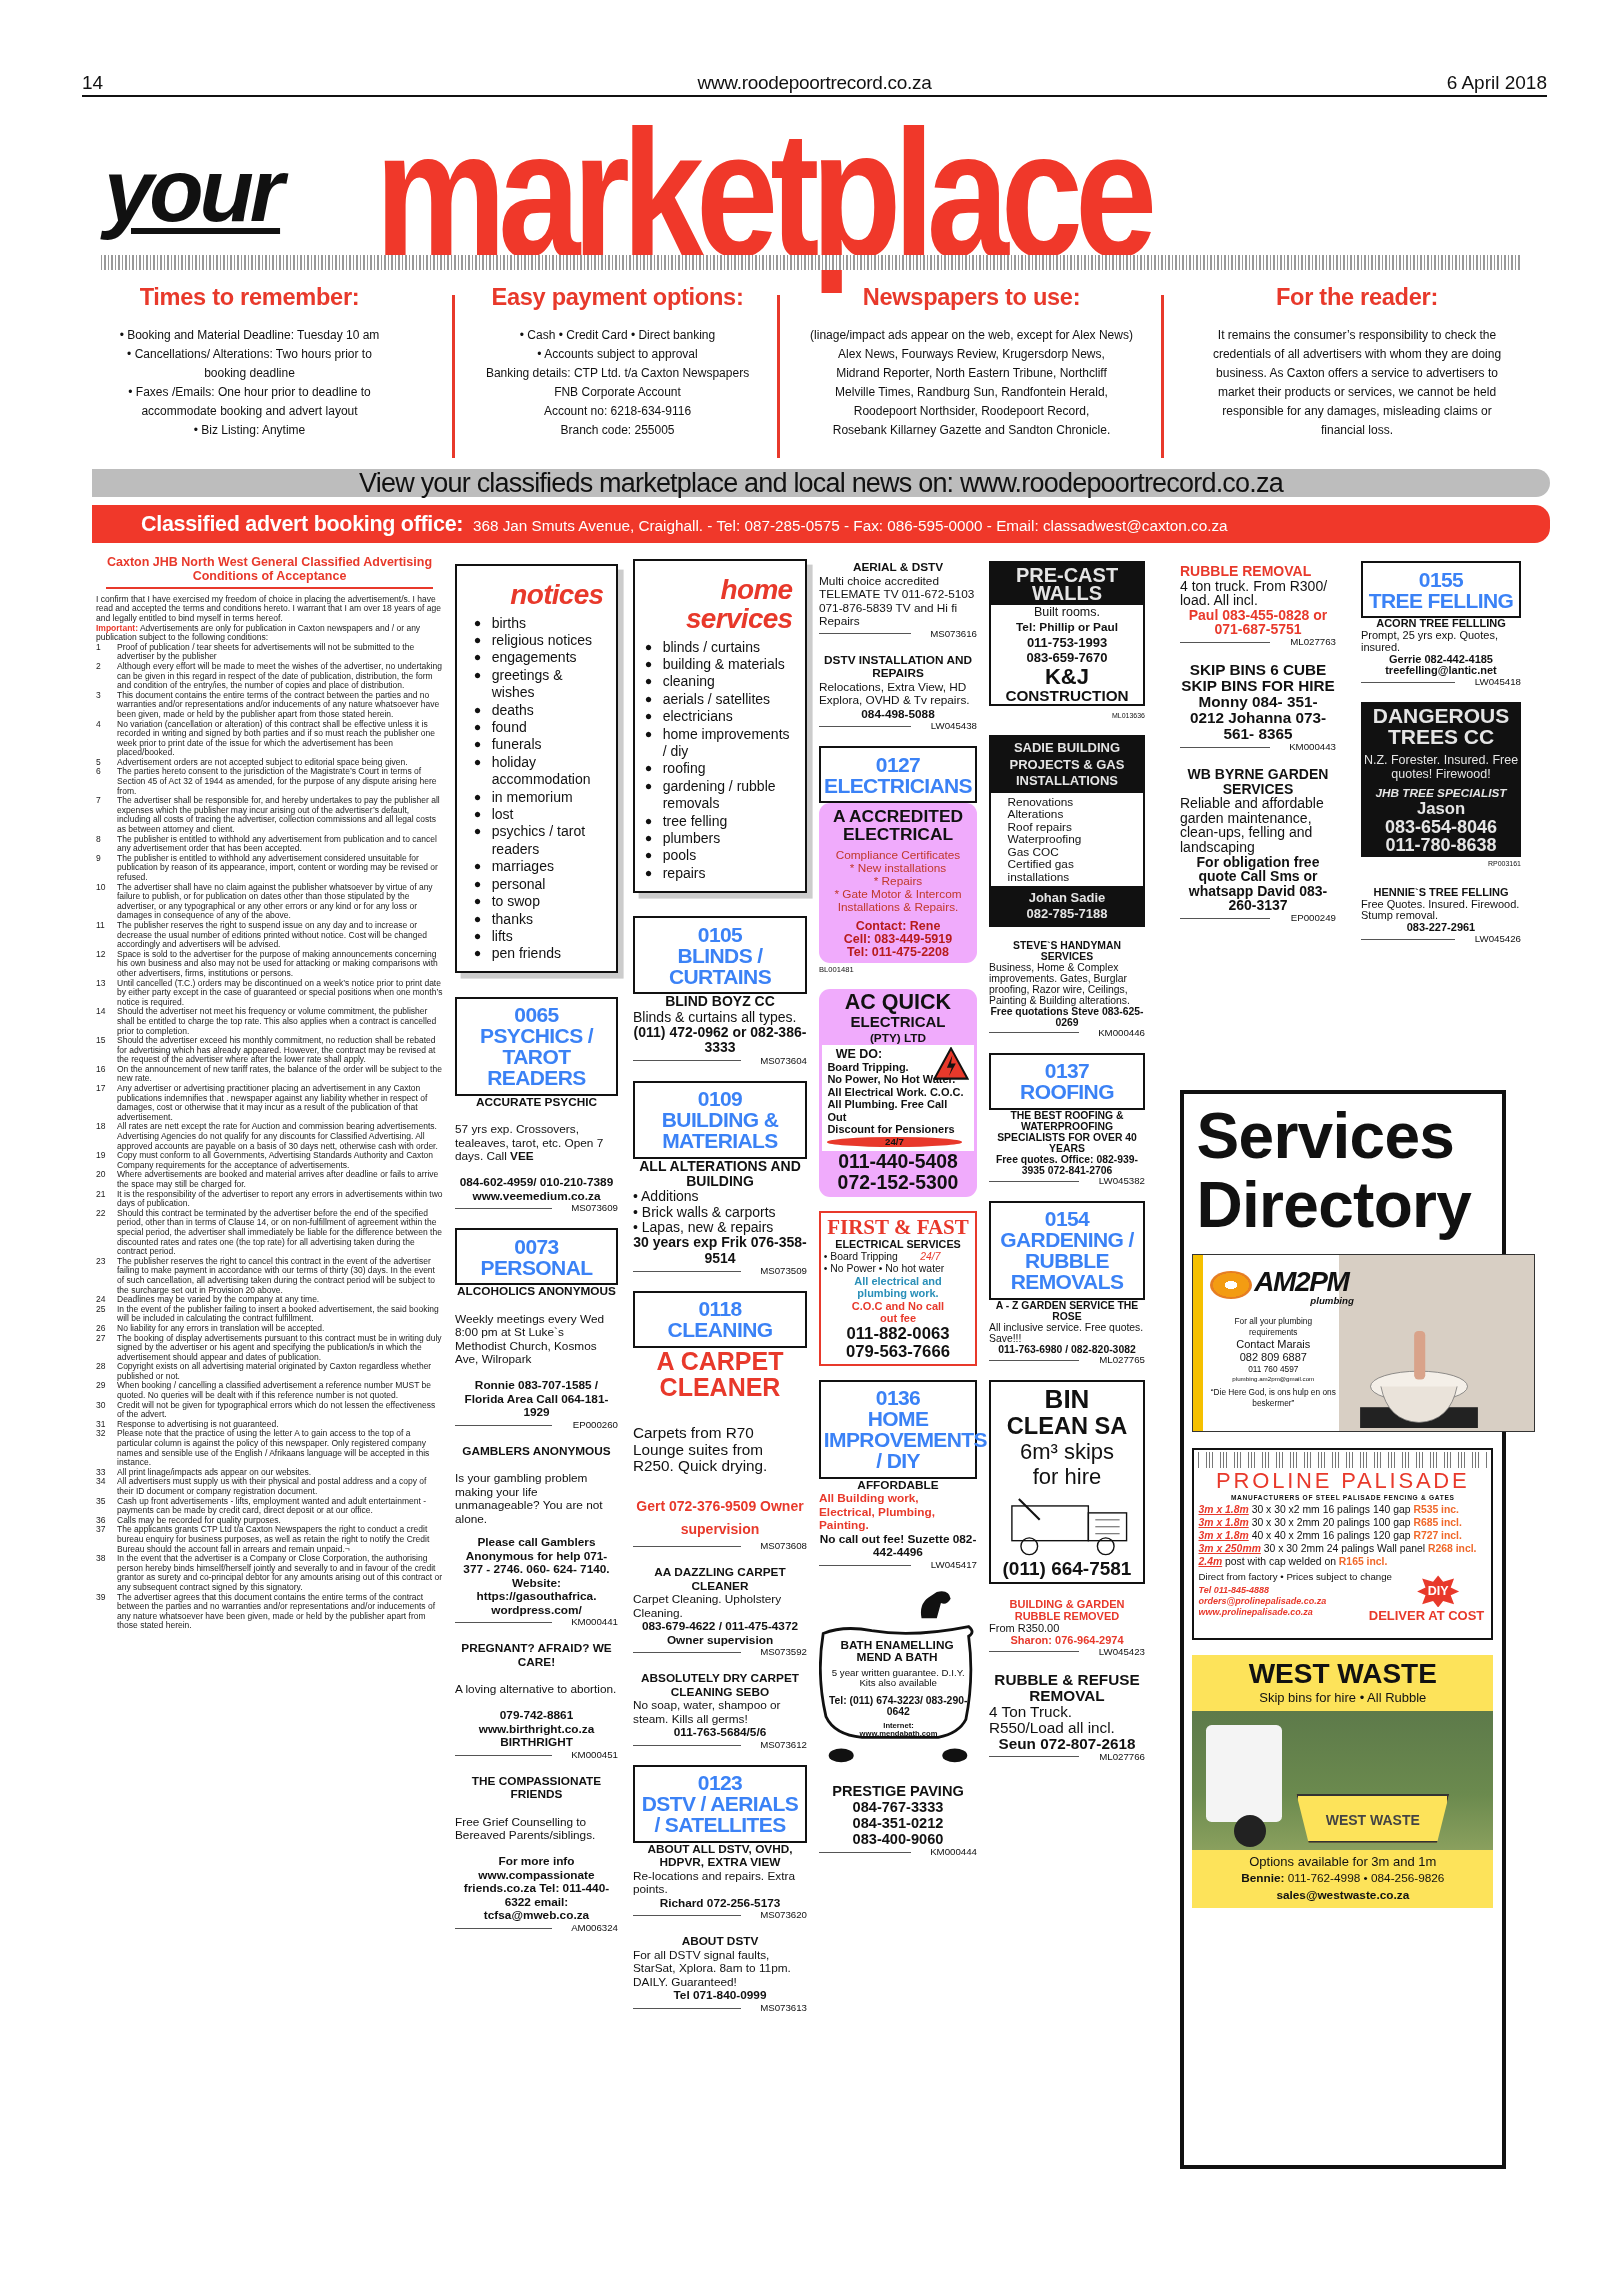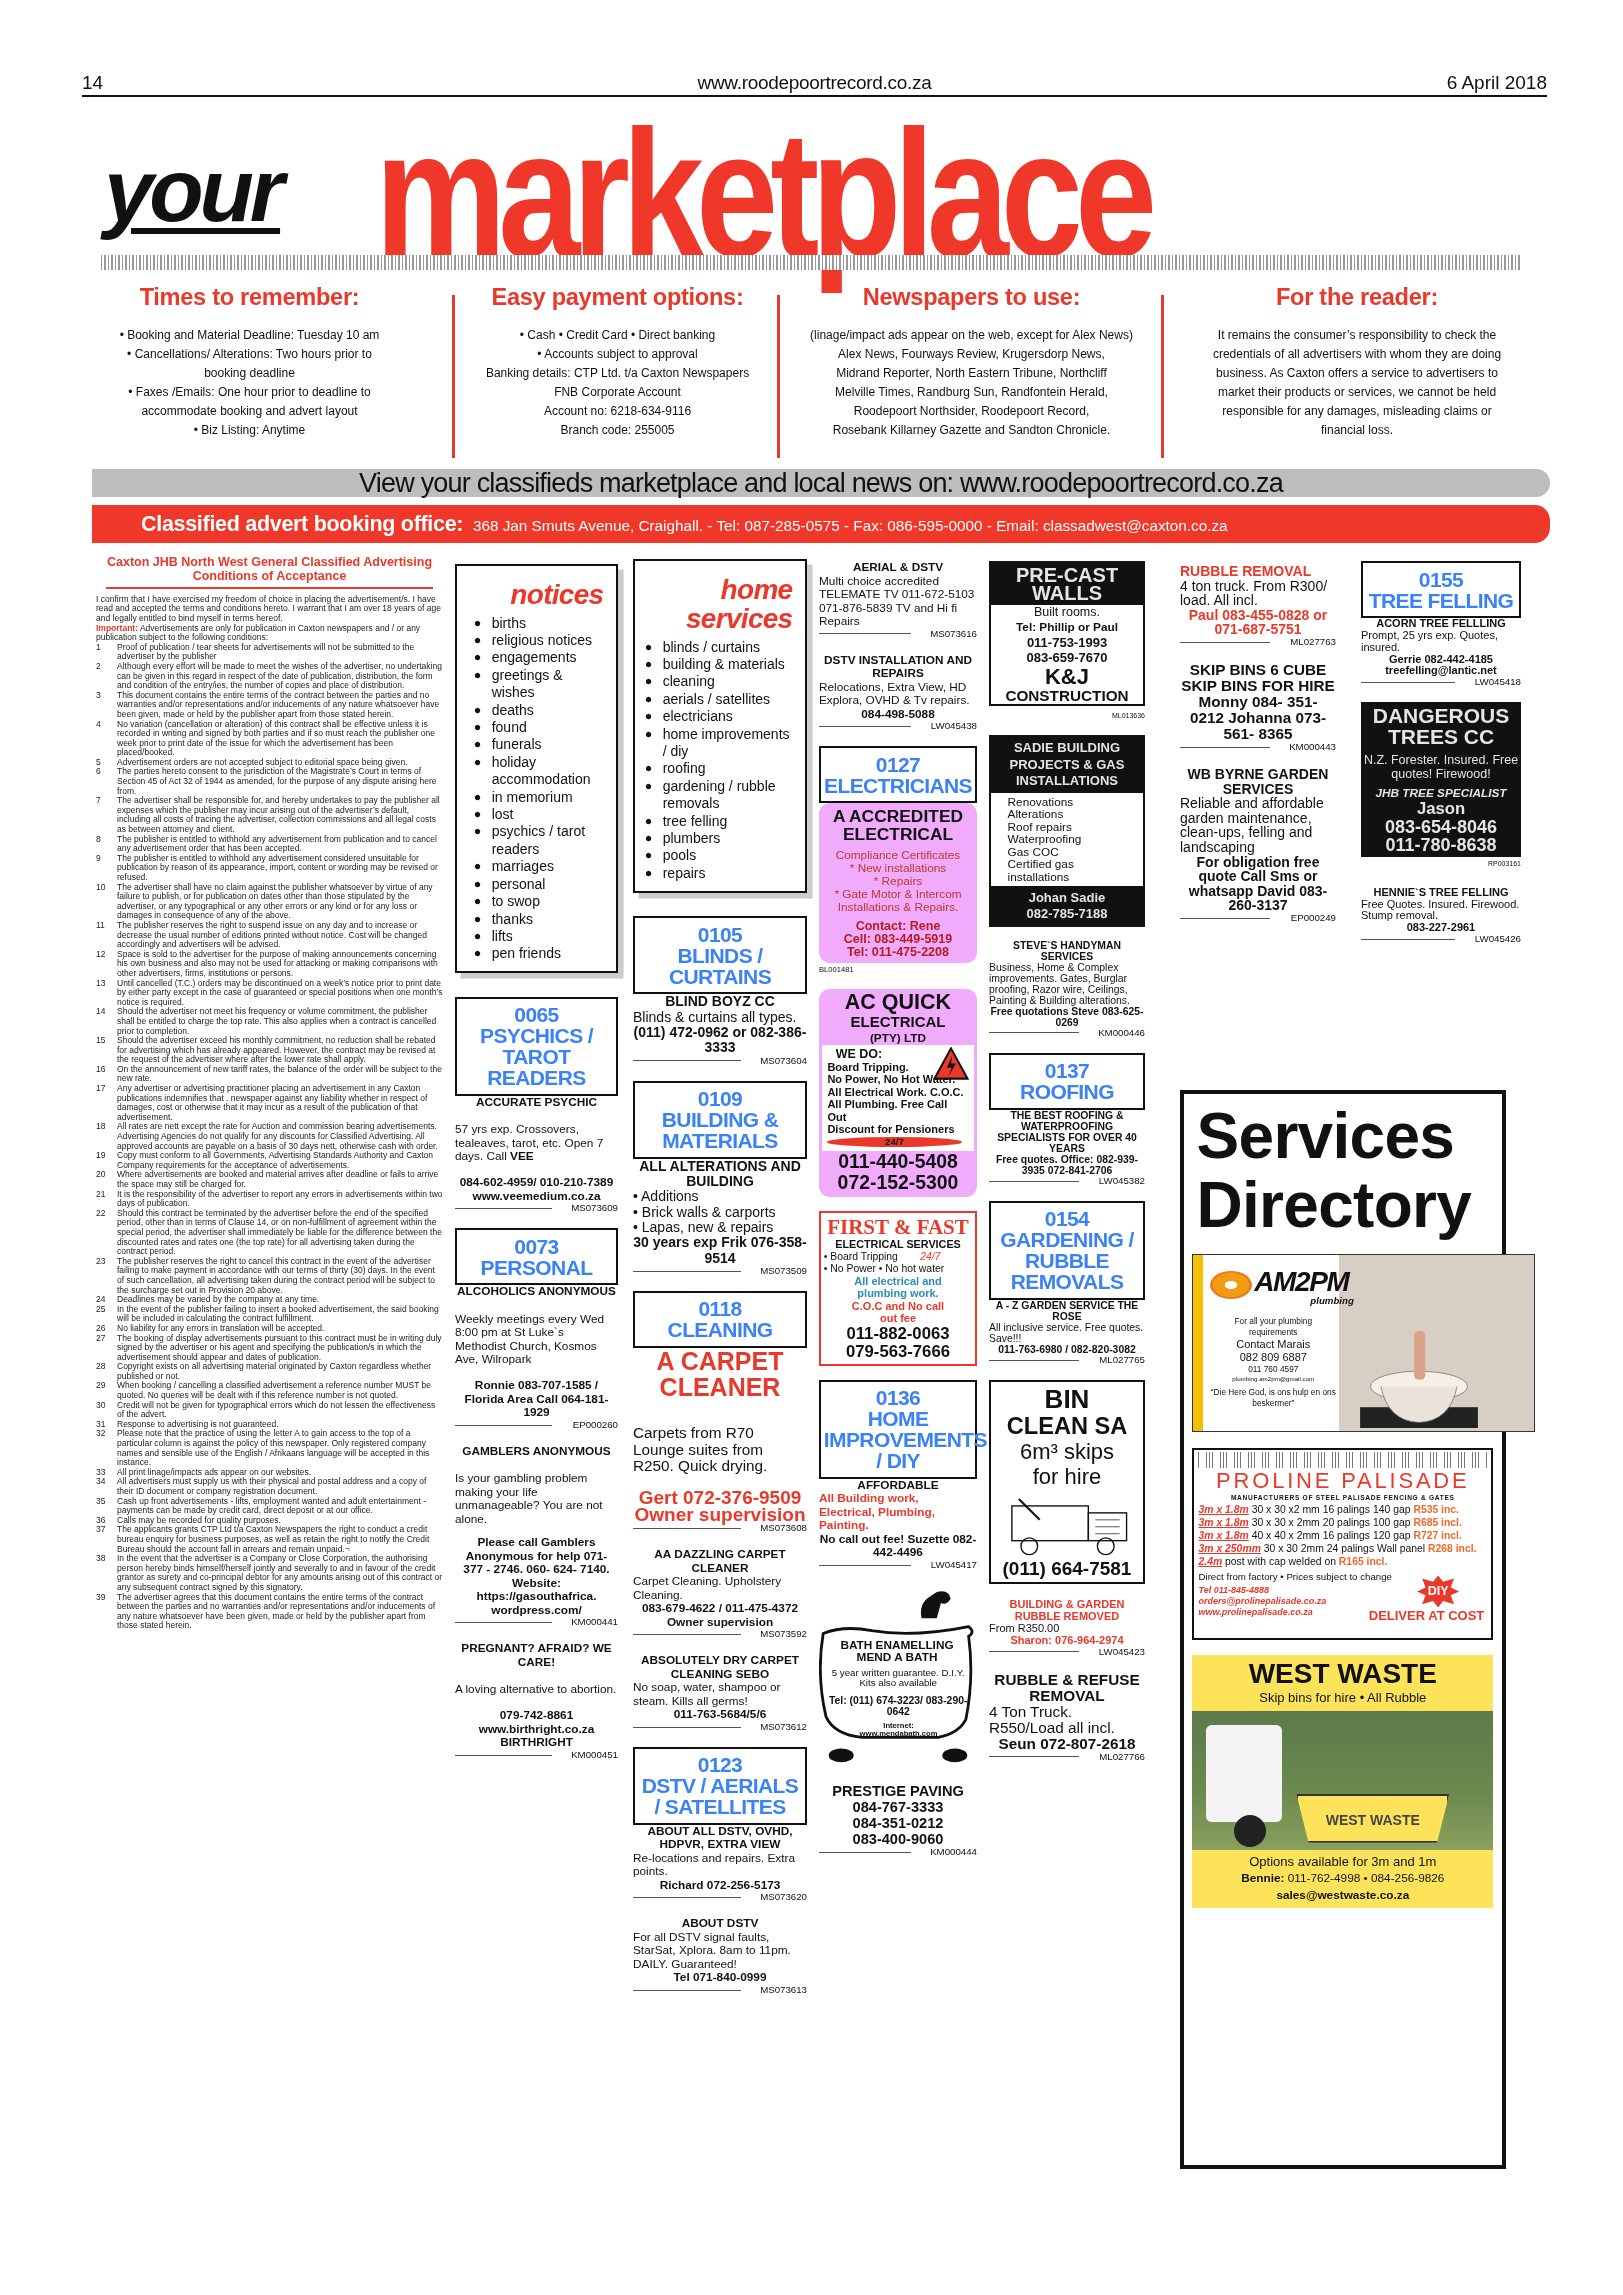--- a/index.html
+++ b/index.html
@@ -314,20 +314,26 @@
     <div>Is your gambling problem making your life unmanageable? You are not alone.</div>
     <div class="bold" style="margin-top:9.7px">Please call Gamblers Anonymous for help 071- 377 - 2746. 060- 624- 7140. Website: https://gasouthafrica. wordpress.com/</div>
     <div class="ref">KM000441</div>
   </div>
   <div class="ad">
     <div class="title" style="margin-bottom:14px">PREGNANT? AFRAID? WE CARE!</div>
     <div>A loving alternative to abortion.</div>
     <div class="bold" style="margin-top:12.5px">079-742-8861 www.birthright.co.za BIRTHRIGHT</div>
     <div class="ref">KM000451</div>
   </div>
+  <div class="ad">
+    <div class="title" style="margin-bottom:14px">THE COMPASSIONATE FRIENDS</div>
+    <div>Free Grief Counselling to Bereaved Parents/siblings.</div>
+    <div class="bold" style="margin-top:12.5px">For more info www.compassionate friends.co.za Tel: 011-440-6322 email: tcfsa@mweb.co.za</div>
+    <div class="ref">AM006324</div>
+  </div>
 </div>
 
 <div class="abs col" style="left:633px;top:559px;width:174px;">
   <div class="listbox" style="padding-left:9.7px">
     <h2><span>home</span><br><span>services</span></h2>
     <ul id="home-list">
         <li>blinds / curtains</li>
         <li>building &amp; materials</li>
         <li>cleaning</li>
         <li>aerials / satellites</li>
@@ -363,21 +369,21 @@
     <div class="bold">30 years exp Frik 076-358-9514</div>
     <div class="ref">MS073509</div>
   </div>
   <div class="catbox">
       <div>0118</div>
       <div>CLEANING</div>
     </div>
   <div class="ad">
     <div class="title red" style="font-size:25px;line-height:26px;margin-bottom:25px">A CARPET CLEANER</div>
     <div style="font-size:15.3px;line-height:16.7px">Carpets from R70 Lounge suites from R250. Quick drying.</div>
-    <div class="bold red" style="font-size:19px;line-height:17px;margin-top:14px">Gert 072-376-9509 Owner supervision</div>
+    <div class="bold red" style="font-size:14px;line-height:23px;margin-top:20px">Gert 072-376-9509 Owner supervision</div>
     <div class="ref">MS073608</div>
   </div>
   <div class="ad">
     <div class="title">AA DAZZLING CARPET CLEANER</div>
     <div>Carpet Cleaning. Upholstery Cleaning.</div>
     <div class="bold">083-679-4622 / 011-475-4372 Owner supervision</div>
     <div class="ref">MS073592</div>
   </div>
   <div class="ad">
     <div class="title">ABSOLUTELY DRY CARPET CLEANING SEBO</div>

